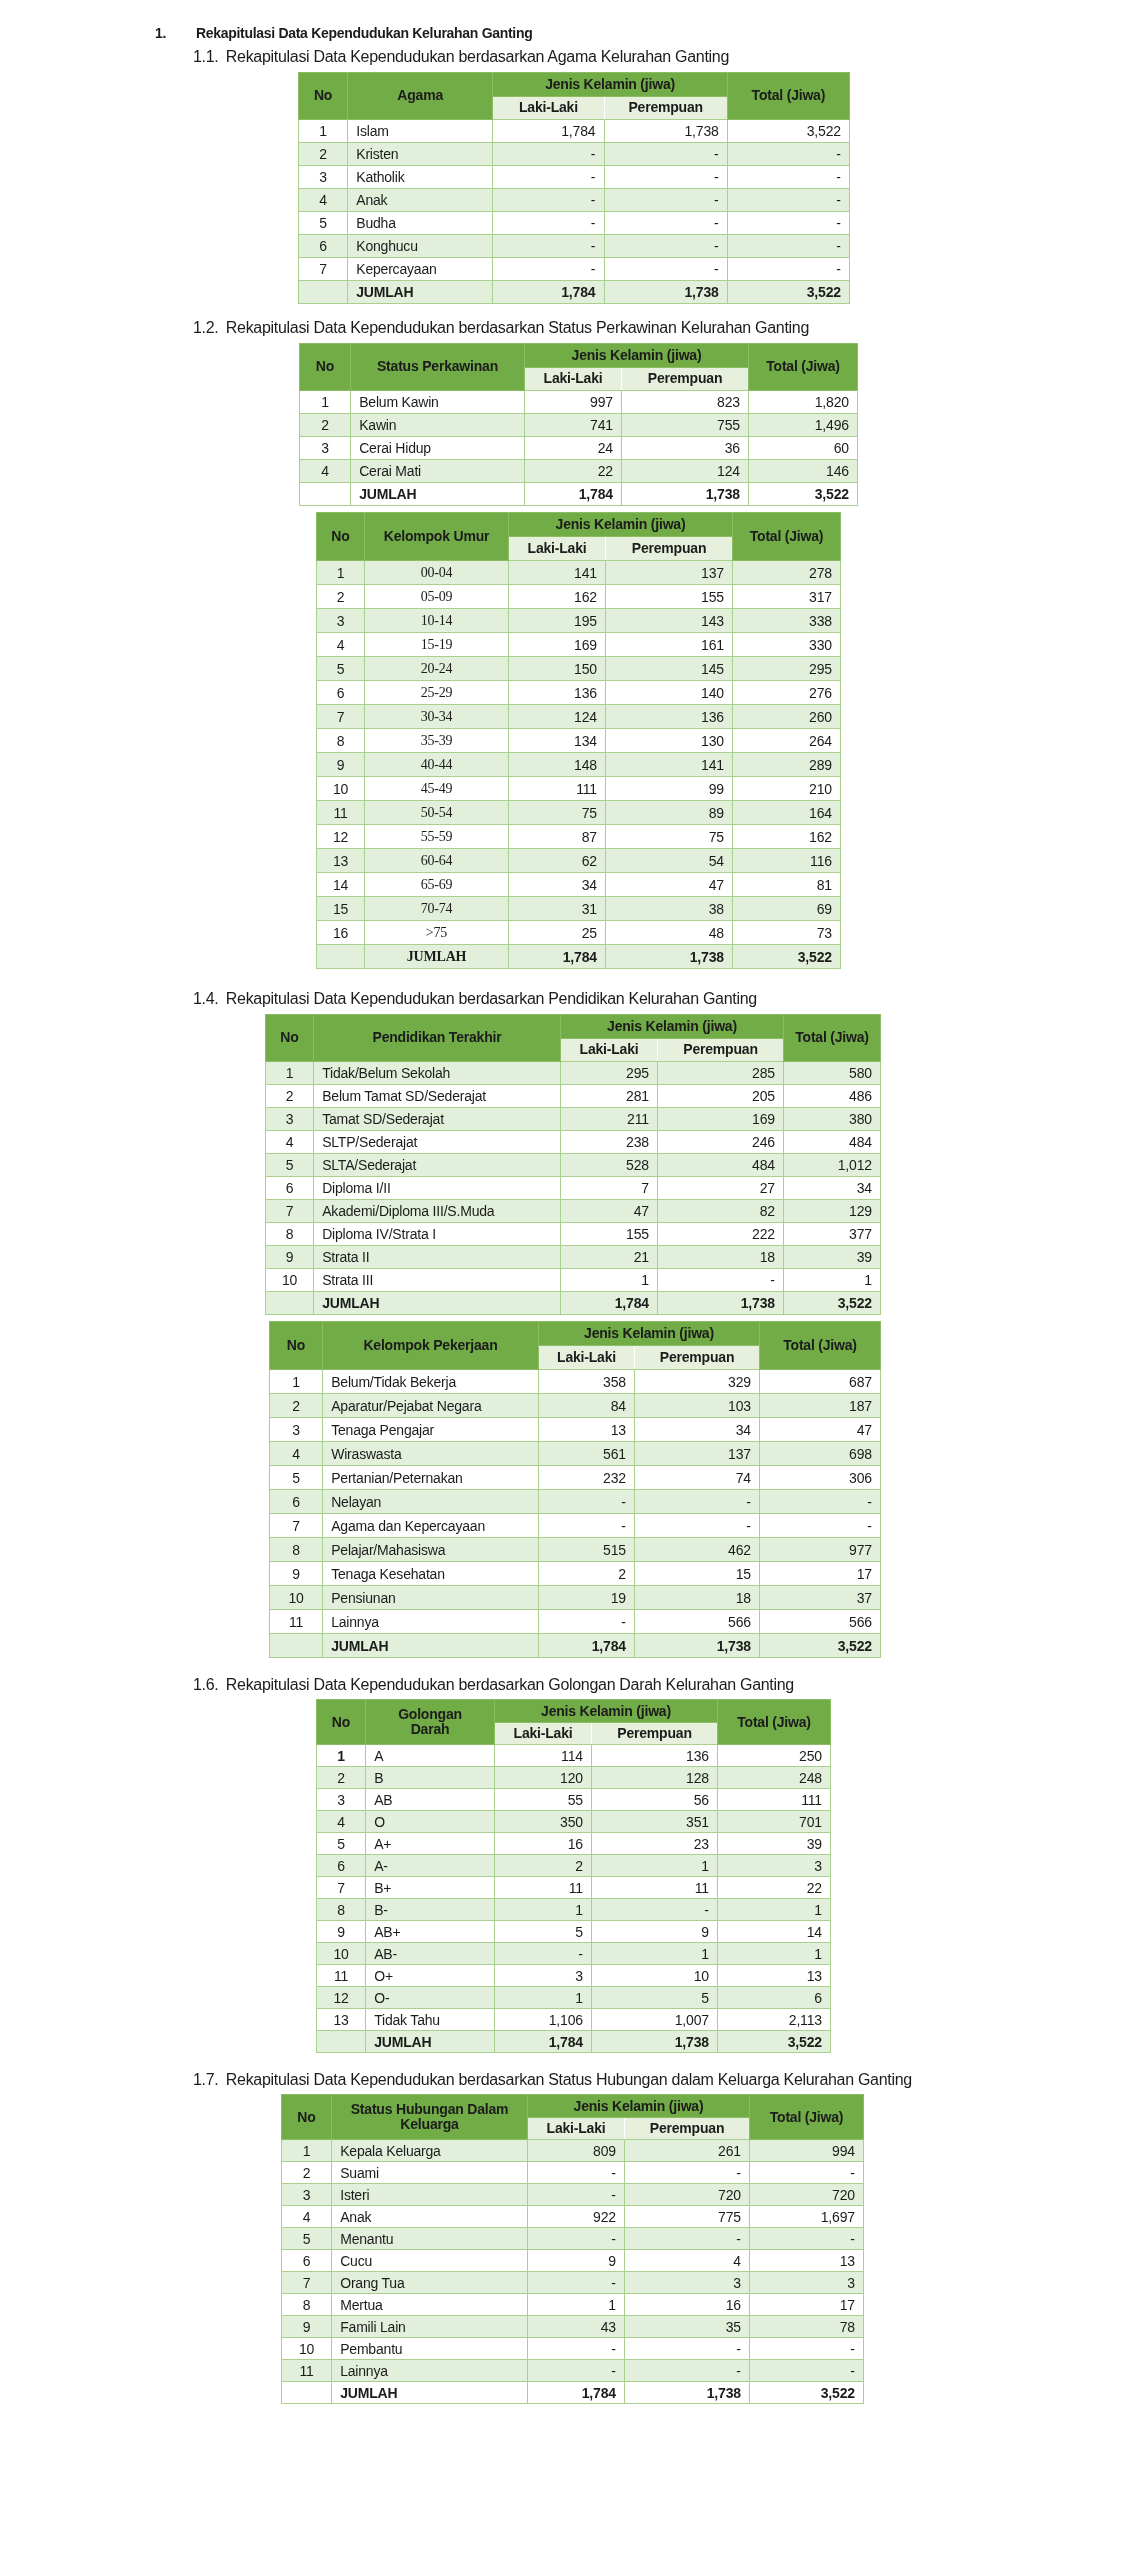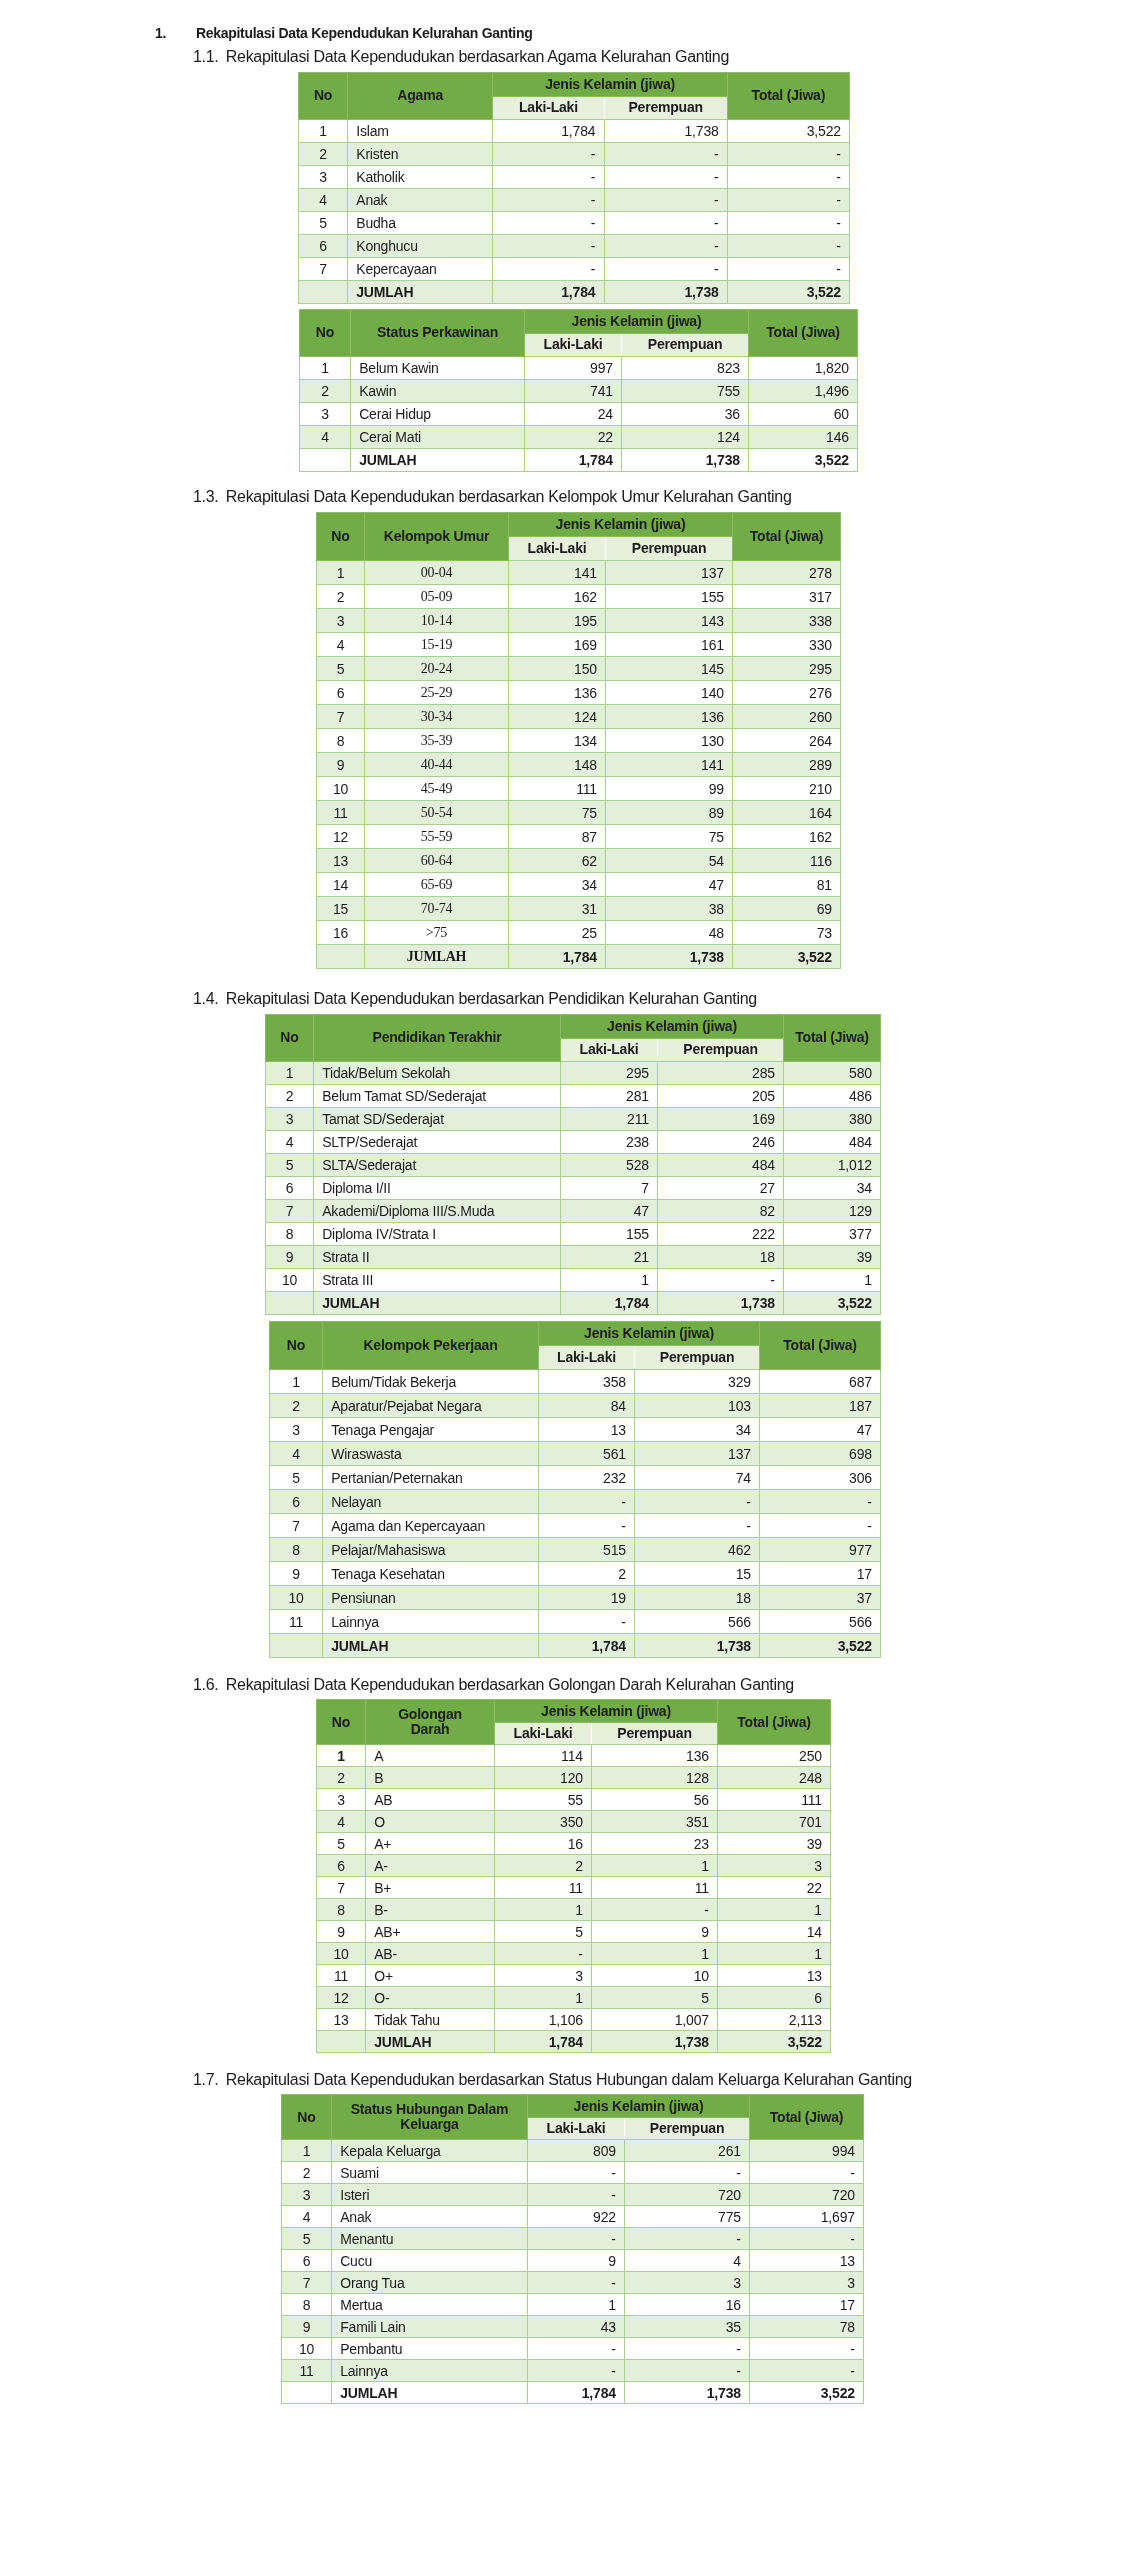--- a/index.html
+++ b/index.html
@@ -166,20 +166,23 @@
               <td class="cat">JUMLAH</td>
               <td class="num">1,784</td>
               <td class="num">1,738</td>
               <td class="num">3,522</td>
             </tr>
           </tbody>
     </table>
   </section>
 
   <section class="section s2">
+    <div class="section-heading" style="margin-top: 14.6px;">
+      <span class="s-num">1.2.</span><span class="s-text">Rekapitulasi Data Kependudukan berdasarkan Status Perkawinan Kelurahan Ganting</span>
+    </div>
     <table class="pop-table" style="margin-left: 299px; width: 558px; --rh: 23px;">
       <colgroup>
             <col style="width: 51px;">
             <col style="width: 174px;">
             <col style="width: 97px;">
             <col style="width: 127px;">
             <col style="width: 109px;">
           </colgroup>
       <thead>
         <tr class="h1">
@@ -227,23 +230,20 @@
               <td class="cat">JUMLAH</td>
               <td class="num">1,784</td>
               <td class="num">1,738</td>
               <td class="num">3,522</td>
             </tr>
           </tbody>
     </table>
   </section>
 
   <section class="section s3 center-cat">
-    <div class="section-heading" style="margin-top: 14.6px;">
-      <span class="s-num">1.3.</span><span class="s-text">Rekapitulasi Data Kependudukan berdasarkan Kelompok Umur Kelurahan Ganting</span>
-    </div>
     <table class="pop-table" style="margin-left: 316px; width: 524px; --rh: 24px;">
       <colgroup>
             <col style="width: 48px;">
             <col style="width: 144px;">
             <col style="width: 97px;">
             <col style="width: 127px;">
             <col style="width: 108px;">
           </colgroup>
       <thead>
         <tr class="h1">

